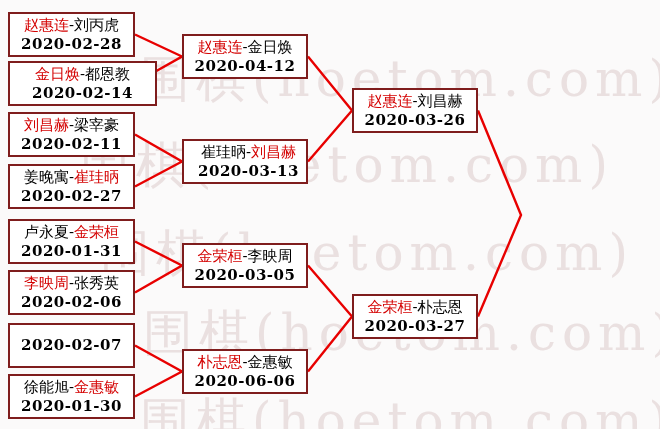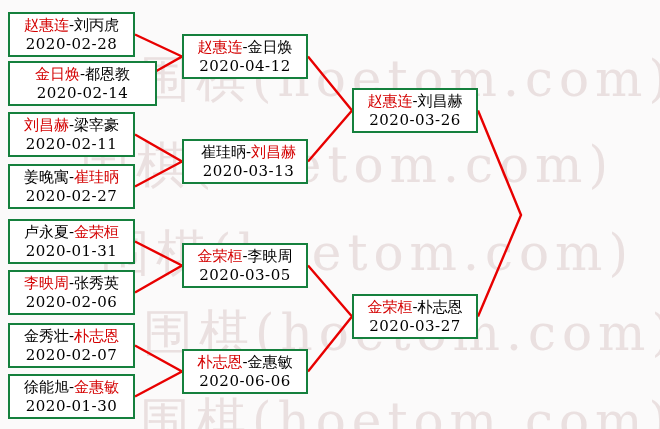--- a/index.html
+++ b/index.html
@@ -9,27 +9,27 @@
     font-family:"DejaVu Serif","Liberation Serif",serif;
   }
   .wm {
     position:absolute; color:#eae0e0; font-size:50px; letter-spacing:6px;
     white-space:nowrap; user-select:none; z-index:0;
   }
   .connectors { position:absolute; left:0; top:0; z-index:1; }
   .connectors polyline { fill:none; stroke:#e80000; stroke-width:2.4px; }
   .box {
     position:absolute; height:45px; width:126px; box-sizing:border-box;
-    background:#ffffff; border:2px solid #15803d; z-index:2;
+    background:#ffffff; border:2px solid #7f1d1d; z-index:2;
     display:flex; flex-direction:column; justify-content:center;
     text-align:center; font-size:15px; line-height:19px; color:#000000;
   }
   .box .names { white-space:nowrap; }
   .box .win { color:#d40000; }
-  .box .date { letter-spacing:0.5px; }
+  .box .date { letter-spacing:0.5px;font-weight:bold; }
 </style>
 </head>
 <body>
 
 <div class="stage">
 
   <div class="wm" style="left:140px; top:46px;">围棋(hoetom.com)</div>
   <div class="wm" style="left:80px;  top:132px;">围棋(hoetom.com)</div>
   <div class="wm" style="left:100px; top:220px;">围棋(hoetom.com)</div>
   <div class="wm" style="left:143px; top:300px;">围棋(hoetom.com)</div>
@@ -63,21 +63,20 @@
   </div>
   <div class="box" style="left:8px; top:219px; width:127px;">
     <div class="names"><span>卢永夏</span><span>-</span><span class="win">金荣桓</span></div>
     <div class="date">2020-01-31</div>
   </div>
   <div class="box" style="left:8px; top:270px; width:127px;">
     <div class="names"><span class="win">李映周</span><span>-</span><span>张秀英</span></div>
     <div class="date">2020-02-06</div>
   </div>
   <div class="box" style="left:8px; top:323px; width:127px;">
-    <div class="names"><span>金秀壮</span><span>-</span><span class="win">朴志恩</span></div>
     <div class="date">2020-02-07</div>
   </div>
   <div class="box" style="left:8px; top:374px; width:127px;">
     <div class="names"><span>徐能旭</span><span>-</span><span class="win">金惠敏</span></div>
     <div class="date">2020-01-30</div>
   </div>
 
   <div class="box" style="left:182px; top:34px;">
     <div class="names"><span class="win">赵惠连</span><span>-</span><span>金日焕</span></div>
     <div class="date">2020-04-12</div>

